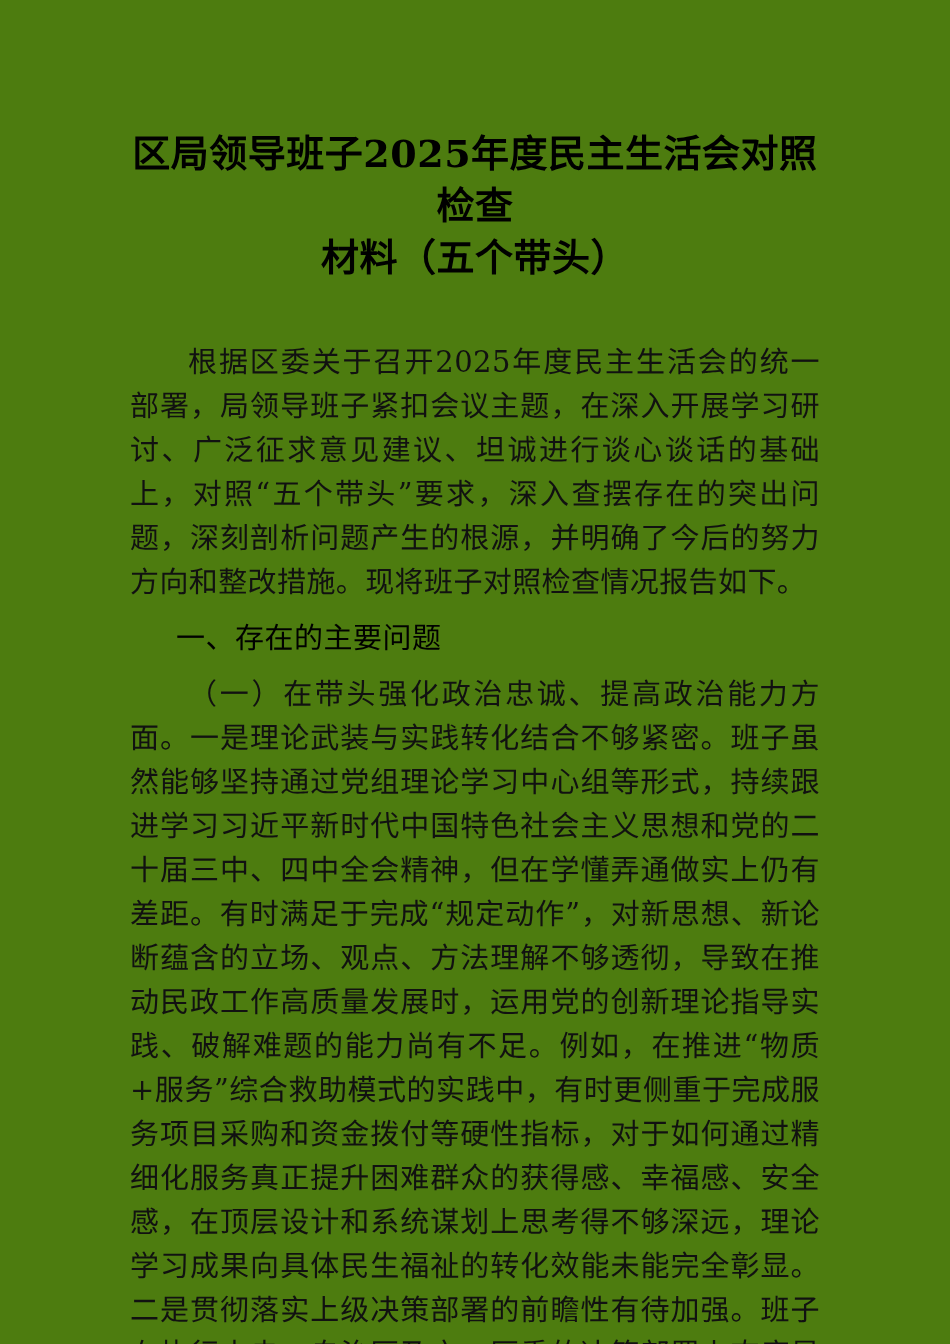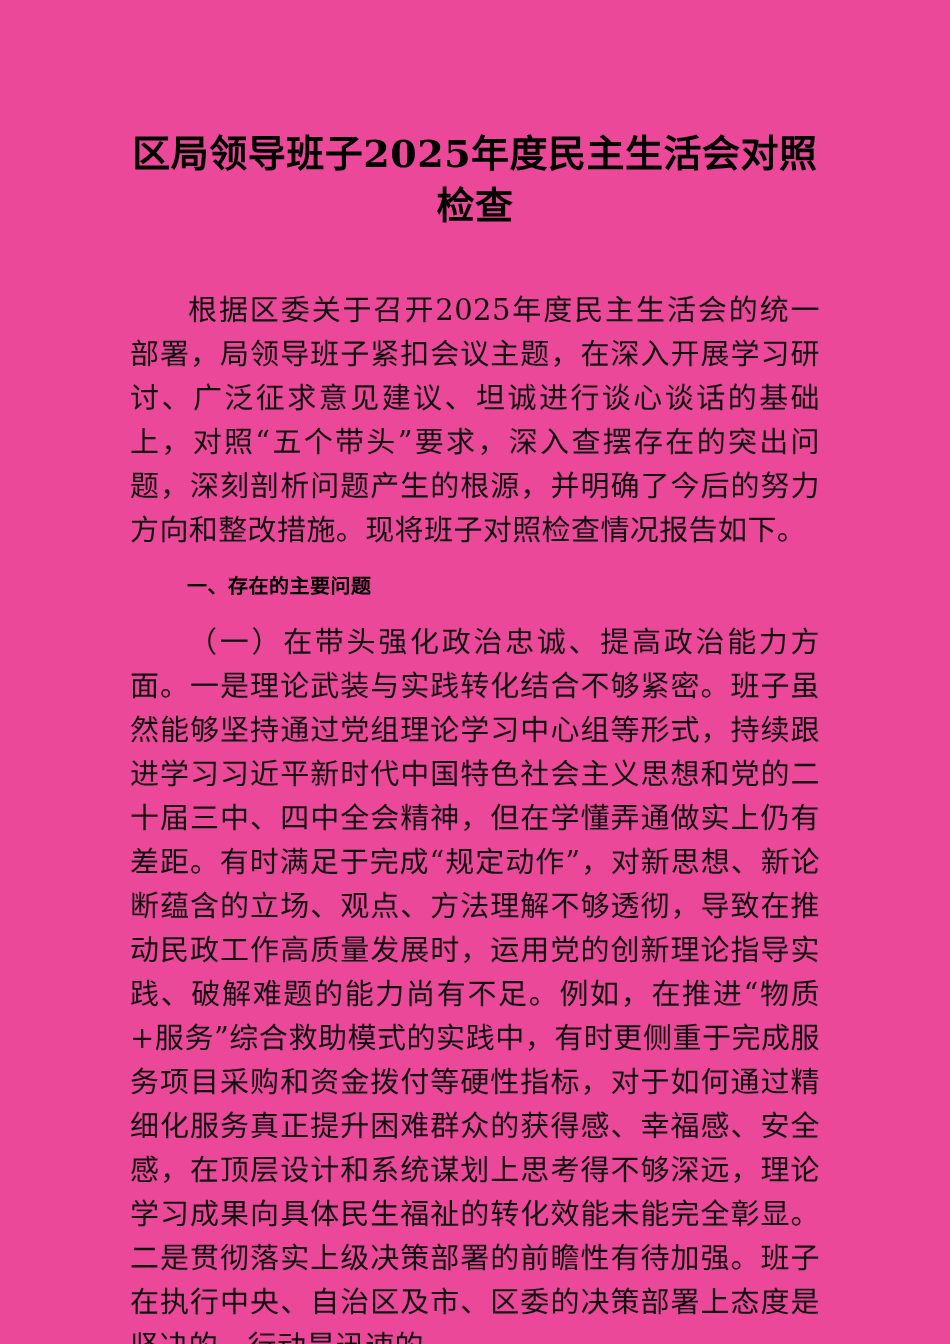--- a/index.html
+++ b/index.html
@@ -7,21 +7,21 @@
     margin: 0;
     padding: 0;
     background: #ffffff;
   }
 
   .page {
     position: relative;
     width: 950px;
     height: 1344px;
     margin: 0 auto;
-    background: #ec4899;
+    background: #4d7c0f;
     box-sizing: border-box;
     overflow: hidden;
   }
 
   .page-body {
     position: absolute;
     left: 118px;
     top: 0;
     width: 714px;
   }
@@ -36,25 +36,25 @@
     line-height: 52px;
     text-align: center;
     color: #000000;
     letter-spacing: 0.5px;
     padding-top: 128px;
     word-break: break-all;
   }
 
   
   .section-heading {
-    margin: 11px;
+    margin: 0;
     padding: 0;
     font-family: "Liberation Sans", "DejaVu Sans", sans-serif;
-    font-weight: bold;
-    font-size: 20px;
+    font-weight: normal;
+    font-size: 29px;
     line-height: 44px;
     color: #000000;
     text-indent: 58px;
     letter-spacing: 0.5px;
   }
 
   
   .body-para {
     margin: 12px;
     padding: 0;
@@ -72,20 +72,21 @@
   .gap-after-title { height: 44px; }
 </style>
 </head>
 <body>
 
 <div class="page">
   <div class="page-body">
 
     <h1 class="doc-title">
       <span>区局领导班子2025年度民主生活会对照检查</span><br>
+      <span>材料（五个带头）</span>
     </h1>
 
     <div class="gap-after-title"></div>
 
     <p class="body-para">根据区委关于召开2025年度民主生活会的统一部署，局领导班子紧扣会议主题，在深入开展学习研讨、广泛征求意见建议、坦诚进行谈心谈话的基础上，对照“五个带头”要求，深入查摆存在的突出问题，深刻剖析问题产生的根源，并明确了今后的努力方向和整改措施。现将班子对照检查情况报告如下。</p>
 
     <h2 class="section-heading">一、存在的主要问题</h2>
 
     <p class="body-para">（一）在带头强化政治忠诚、提高政治能力方面。一是理论武装与实践转化结合不够紧密。班子虽然能够坚持通过党组理论学习中心组等形式，持续跟进学习习近平新时代中国特色社会主义思想和党的二十届三中、四中全会精神，但在学懂弄通做实上仍有差距。有时满足于完成“规定动作”，对新思想、新论断蕴含的立场、观点、方法理解不够透彻，导致在推动民政工作高质量发展时，运用党的创新理论指导实践、破解难题的能力尚有不足。例如，在推进“物质+服务”综合救助模式的实践中，有时更侧重于完成服务项目采购和资金拨付等硬性指标，对于如何通过精细化服务真正提升困难群众的获得感、幸福感、安全感，在顶层设计和系统谋划上思考得不够深远，理论学习成果向具体民生福祉的转化效能未能完全彰显。二是贯彻落实上级决策部署的前瞻性有待加强。班子在执行中央、自治区及市、区委的决策部署上态度是坚决的，行动是迅速的，</p>
 

